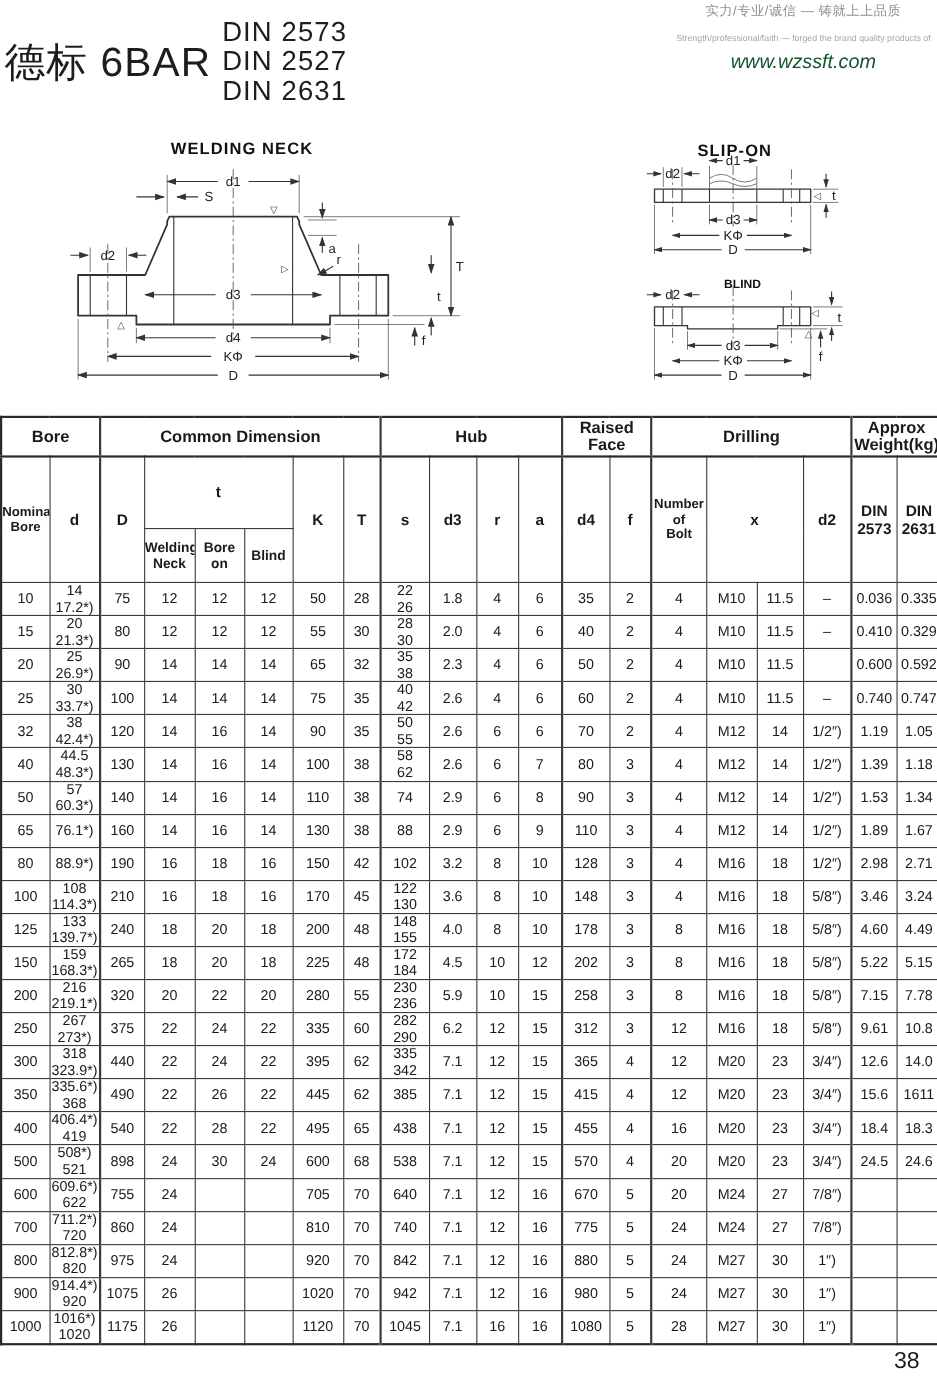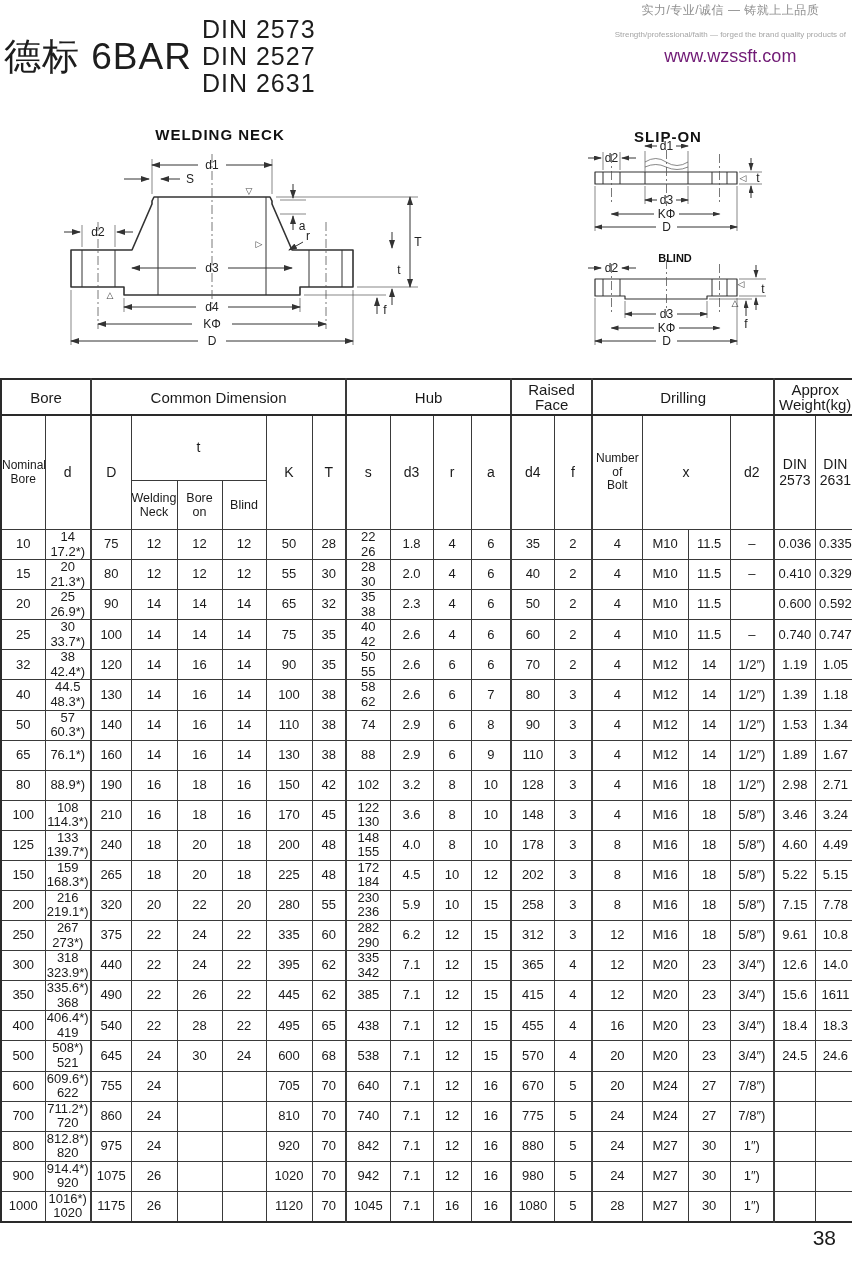--- a/index.html
+++ b/index.html
@@ -4,42 +4,42 @@
 <style>
   html,body{margin:0;padding:0;}
   body{
     width:852px;height:1261px;position:relative;background:#fff;
     font-family:"Liberation Sans", sans-serif;color:#1a1a1a;overflow:hidden;
   }
   
   .brand{position:absolute;top:2px;right:6px;text-align:center;}
   .brand .zh{font-size:12px;color:#8f8f8f;letter-spacing:.5px;}
   .brand .en{font-size:8px;color:#a5a5a5;margin-top:11px;}
-  .brand .site{font-size:18px;color:#701a75;margin-top:7px;}
+  .brand .site{font-size:18px;color:#14532d;font-style:italic;margin-top:7px;}
   
   .title-row{position:absolute;left:4px;top:16px;display:flex;align-items:center;}
   .title-zh{font-size:37px;color:#1d1d1d;letter-spacing:1px;white-space:nowrap;}
   .din-list{margin-left:10px;font-size:25px;color:#1d1d1d;line-height:1.08;letter-spacing:1px;}
   
   .drawings{position:absolute;left:0;top:122px;width:852px;height:252px;}
   svg{position:absolute;}
   svg text{fill:#222;font-size:12px;font-family:"Liberation Sans",sans-serif;text-anchor:middle;}
   svg text.ttl{font-size:15px;font-weight:bold;letter-spacing:1px;fill:#111;}
   svg text.ttl-sm{font-size:11px;font-weight:bold;fill:#111;}
   svg text.mk{font-size:9px;fill:#444;}
   .ol{stroke:#333;stroke-width:1.6;fill:none;stroke-linejoin:round;}
   .ln{stroke:#333;stroke-width:1;fill:none;}
   .cl{stroke:#555;stroke-width:.8;fill:none;stroke-dasharray:9 3 2 3;}
   .dim{stroke:#333;stroke-width:1;fill:none;}
   .ext{stroke:#555;stroke-width:.7;fill:none;}
   
   table{position:absolute;left:0;top:378px;width:852px;border-collapse:collapse;table-layout:fixed;}
   th,td{border:1px solid #3a3a3a;text-align:center;vertical-align:middle;
         white-space:pre-line;padding:0;line-height:1.12;overflow:hidden;}
-  th{font-weight:normal;font-size:14px;margin-left:44px;}
+  th{font-weight:bold;font-size:14px;margin-left:44px;}
   td{font-size:13px;}
   tr.grp th{font-size:15px;border-bottom:2px solid #2a2a2a;height:34px;line-height:1.0;}
   tr.sub1 th{height:64px;}
   tr.sub2 th{height:48px;font-size:12.5px;}
   th.sm{font-size:12px;}
   tbody tr{height:30px;}
   .gb{border-left-width:2px;}
   table{border:2px solid #2a2a2a;}
   
   .pagenum{position:absolute;right:16px;top:1226px;font-size:21px;color:#1a1a1a;}
@@ -722,21 +722,21 @@
         <td>M20</td>
         <td>23</td>
         <td>3/4″)</td>
         <td class="gb">18.4</td>
         <td>18.3</td>
       </tr>
       <tr>
         <td>500</td>
         <td>508*)
 521</td>
-        <td class="gb">645</td>
+        <td class="gb">898</td>
         <td>24</td>
         <td>30</td>
         <td>24</td>
         <td>600</td>
         <td>68</td>
         <td class="gb">538</td>
         <td>7.1</td>
         <td>12</td>
         <td>15</td>
         <td class="gb">570</td>

